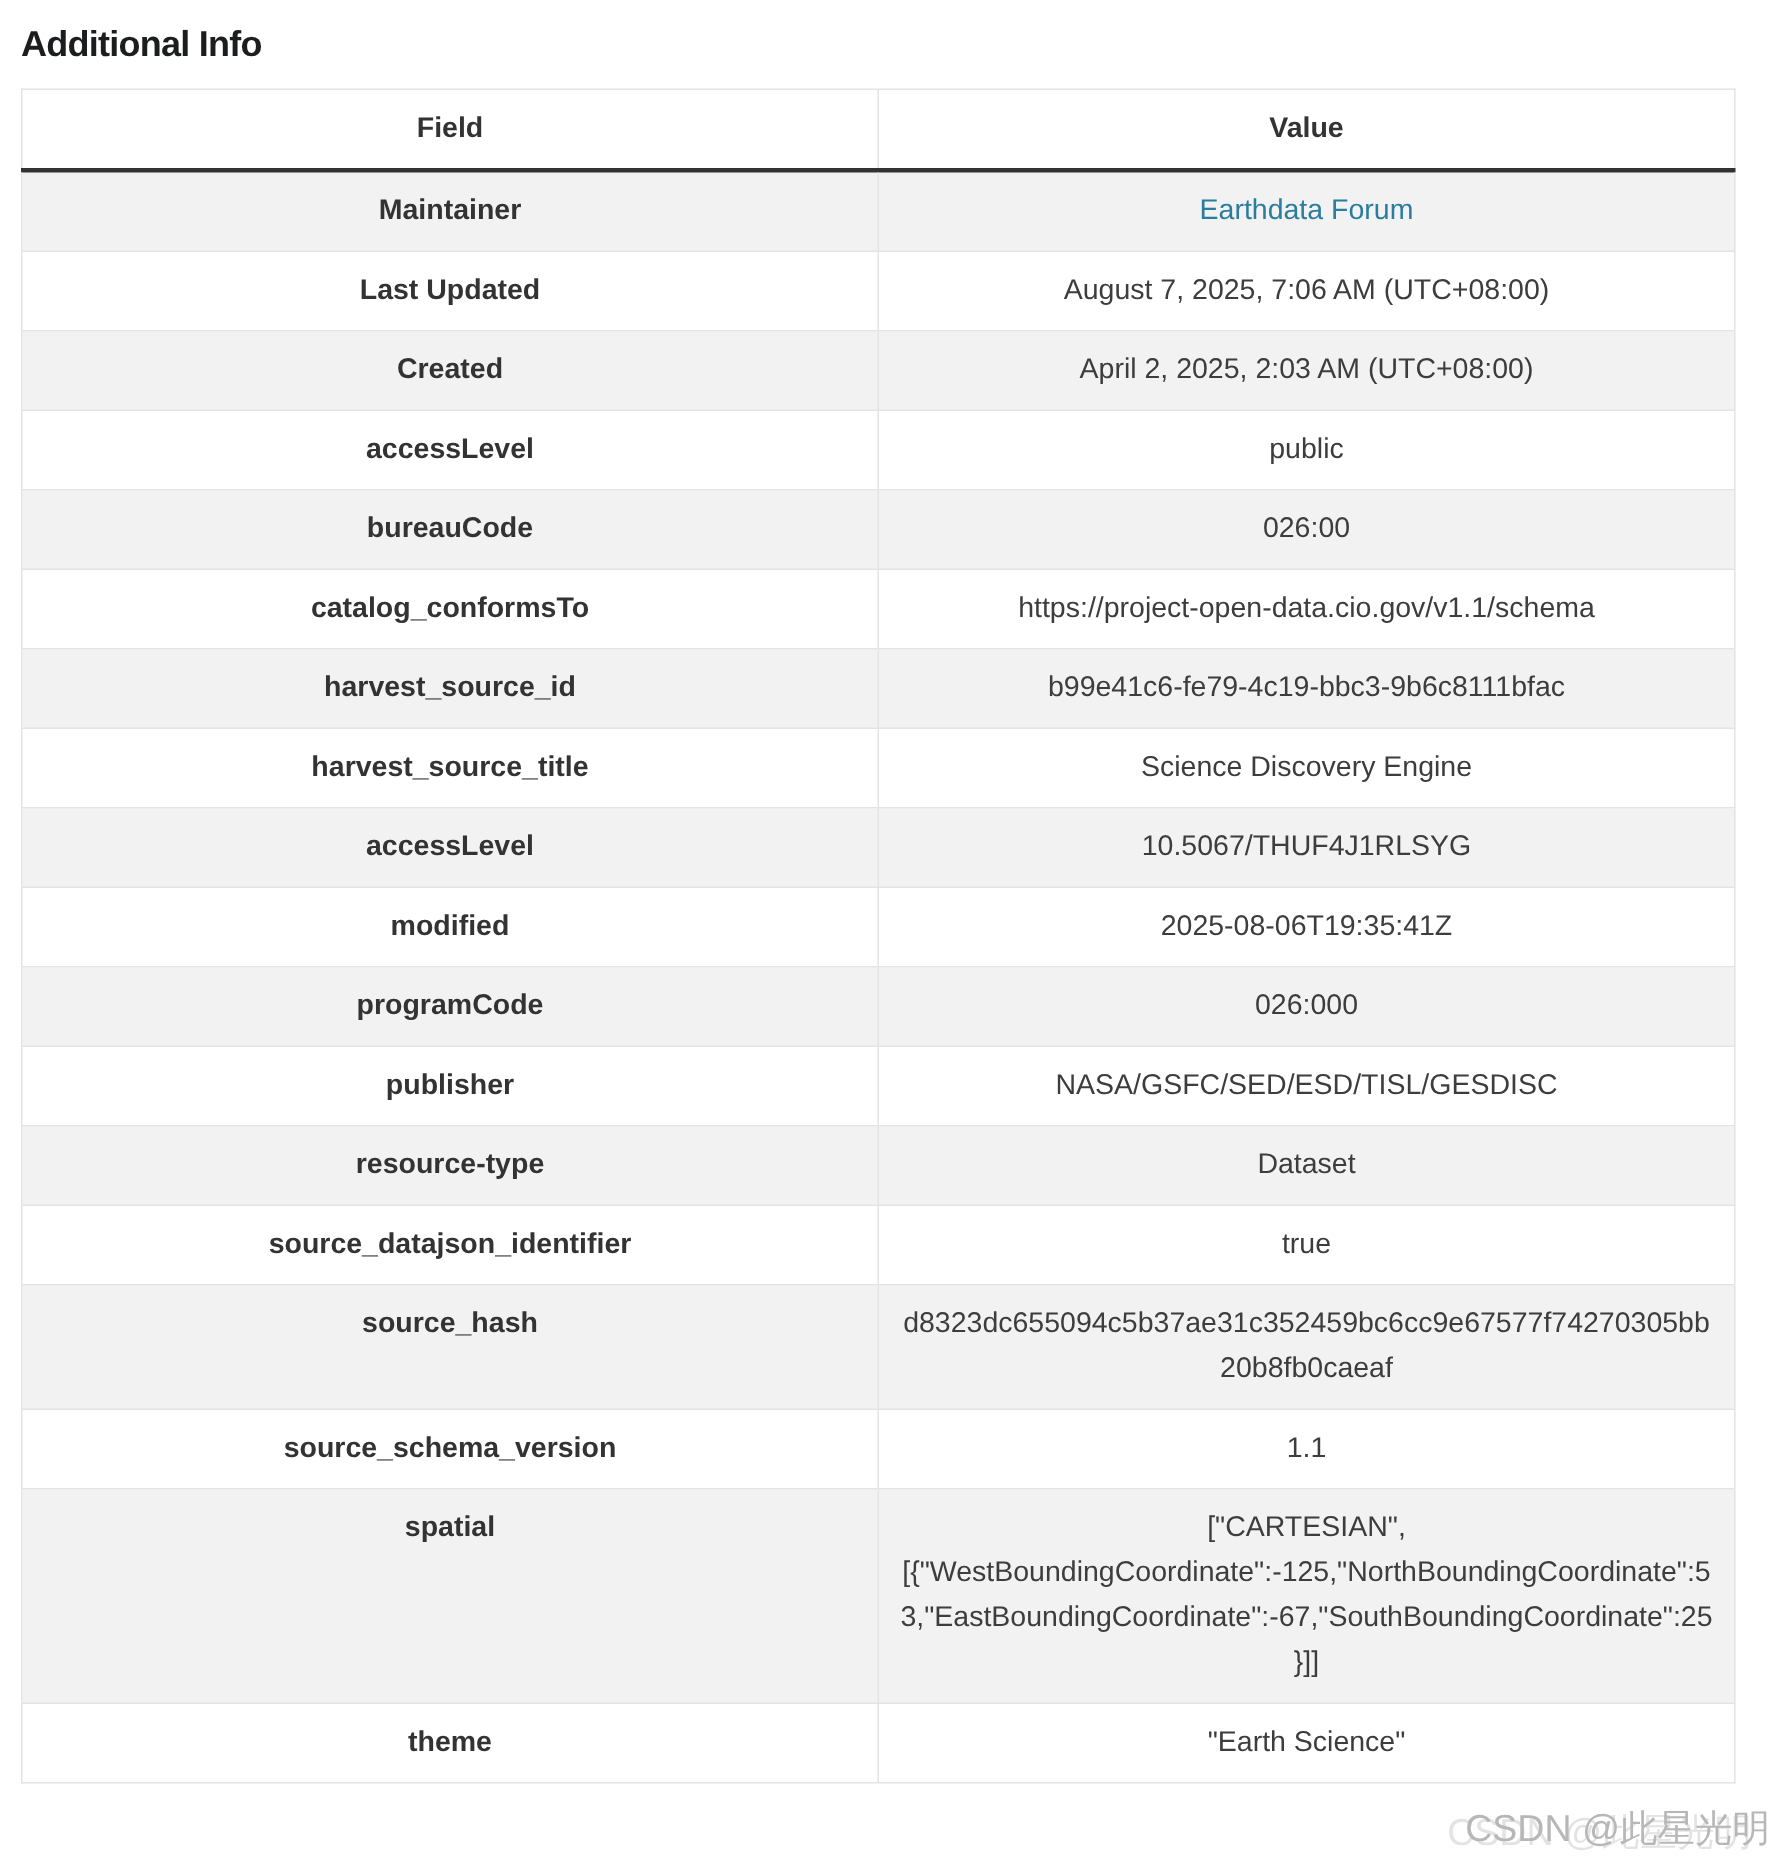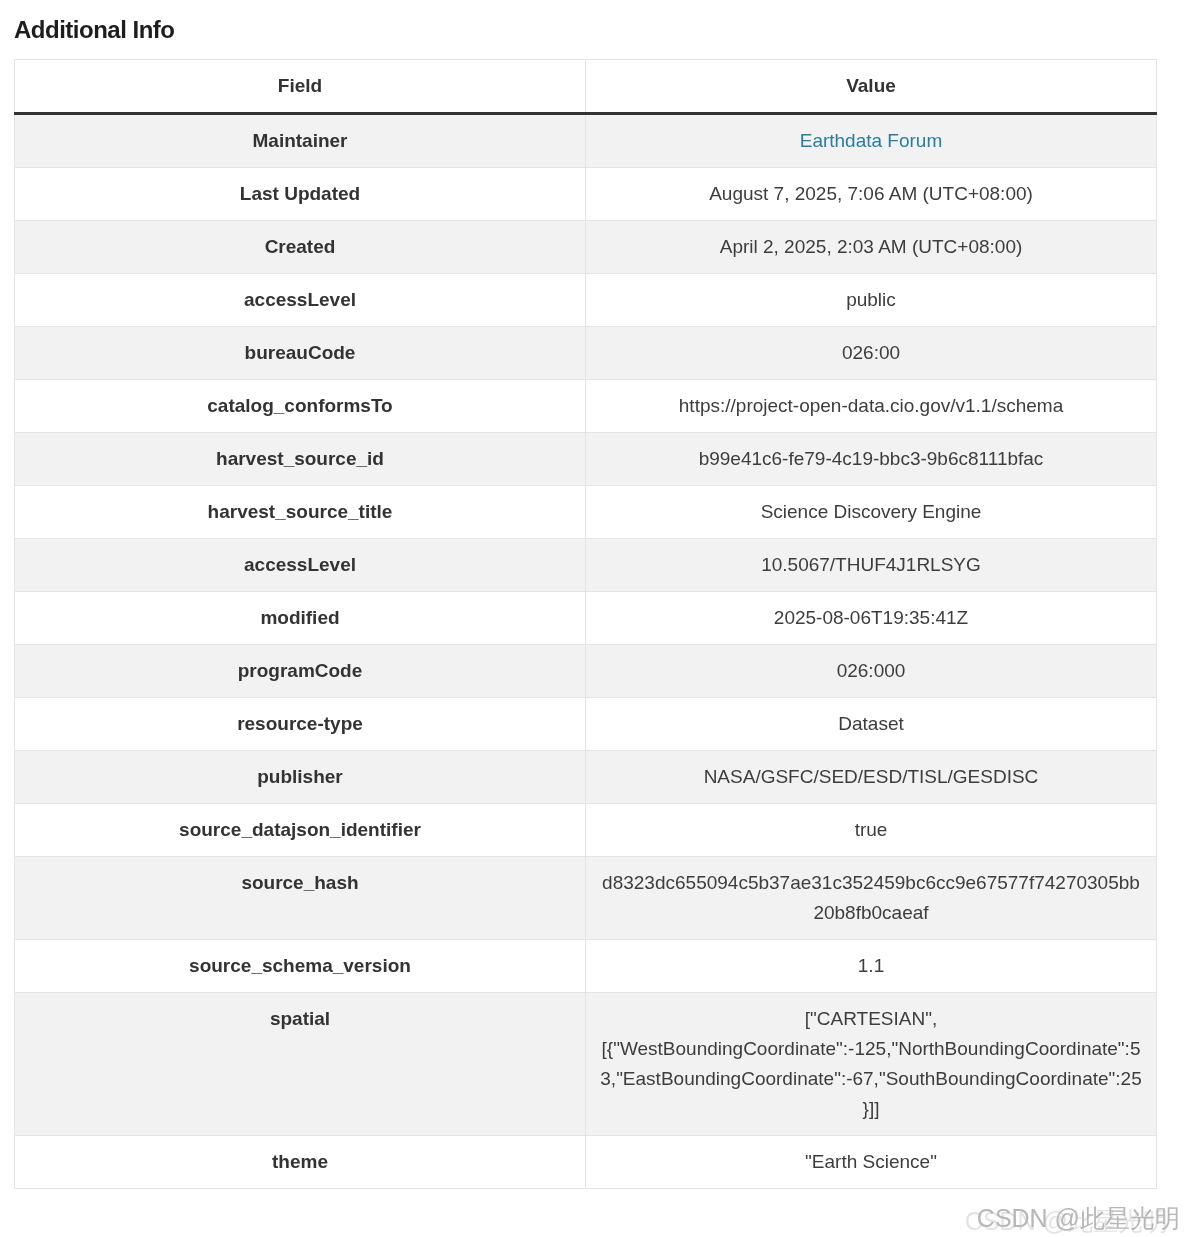--- a/index.html
+++ b/index.html
@@ -132,26 +132,26 @@
   </tr>
         <tr>
     <td class="field-cell">modified</td>
     <td class="value-cell">2025-08-06T19:35:41Z</td>
   </tr>
         <tr>
     <td class="field-cell">programCode</td>
     <td class="value-cell">026:000</td>
   </tr>
         <tr>
+    <td class="field-cell">publisher</td>
+    <td class="value-cell">NASA/GSFC/SED/ESD/TISL/GESDISC</td>
+  </tr>
+        <tr>
     <td class="field-cell">resource-type</td>
     <td class="value-cell">Dataset</td>
-  </tr>
-        <tr>
-    <td class="field-cell">publisher</td>
-    <td class="value-cell">NASA/GSFC/SED/ESD/TISL/GESDISC</td>
   </tr>
         <tr>
     <td class="field-cell">source_datajson_identifier</td>
     <td class="value-cell">true</td>
   </tr>
         <tr>
     <td class="field-cell">source_hash</td>
     <td class="value-cell">d8323dc655094c5b37ae31c352459bc6cc9e67577f74270305bb20b8fb0caeaf</td>
   </tr>
         <tr>

